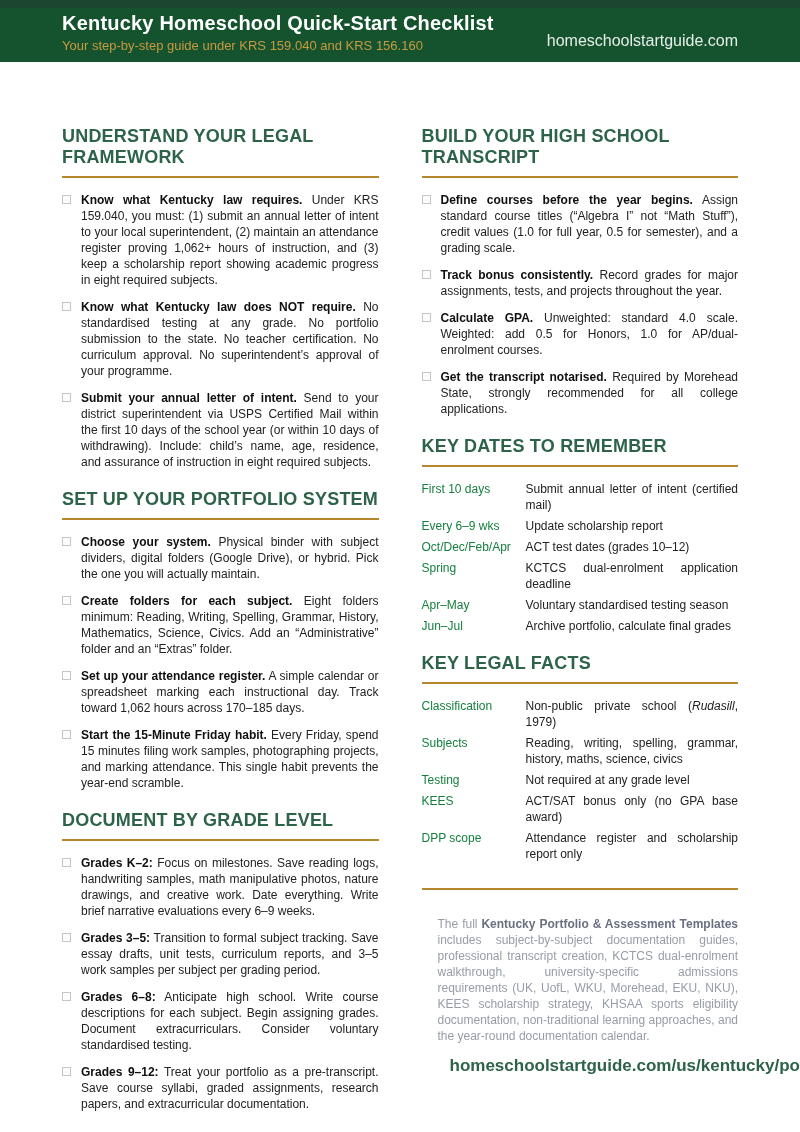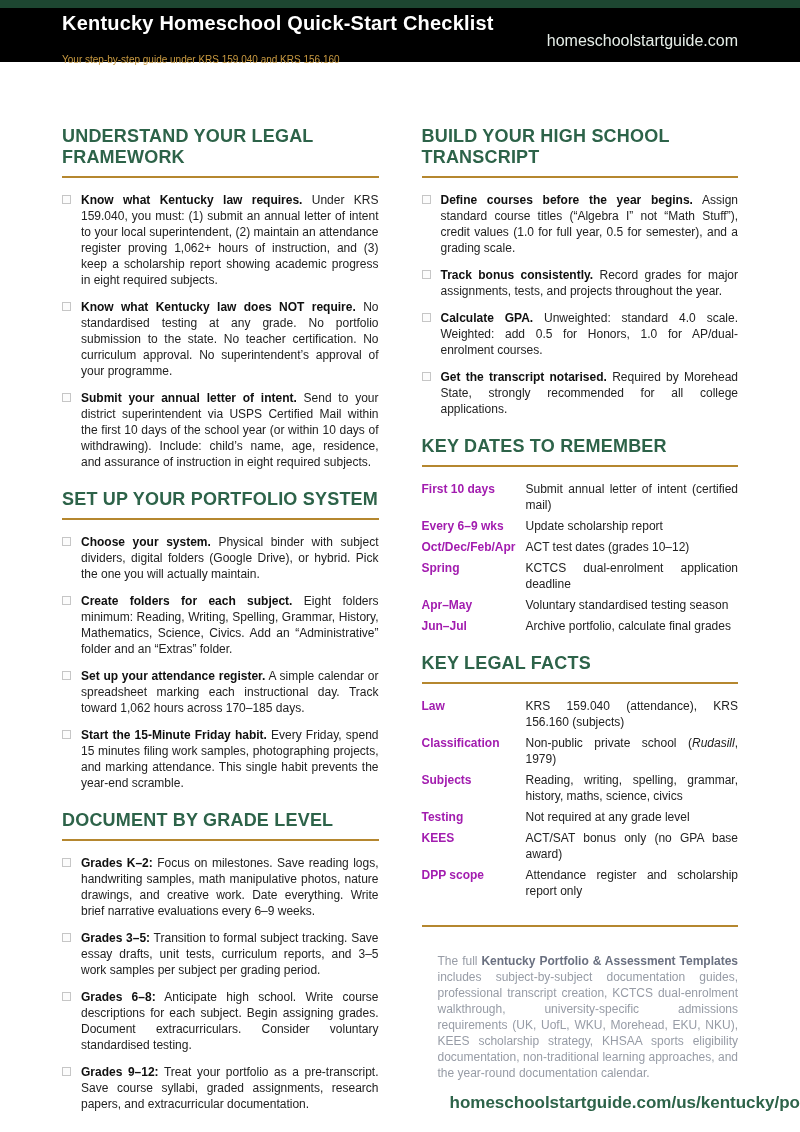--- a/index.html
+++ b/index.html
@@ -4,39 +4,39 @@
 <style>
   * { box-sizing: border-box; }
   html, body { margin: 0; padding: 0; }
   body {
     width: 800px; height: 1132px; overflow: hidden;
     background: #ffffff;
     font-family: "Liberation Sans", sans-serif;
     display: flex; flex-direction: column;
   }
   
-  .hdr { background: #000000; height: 62px; position: relative; flex-shrink: 0; }
+  .hdr { background: #14532d; height: 62px; position: relative; flex-shrink: 0; }
   .hdr-strip { height: 8px; background: #1d4631; }
   .hdr-inner { padding: 4px 62px 0 62px; }
   .hdr-title { margin: 0; color: #ffffff; font-size: 20px; font-weight: bold; letter-spacing: .2px; }
-  .hdr-sub { margin-top: 19px; color: #c99a41; font-size: 10px; }
+  .hdr-sub { margin-top: 3px; color: #c99a41; font-size: 13px; }
   .hdr-site { position: absolute; right: 62px; bottom: 12px; color: #e6eee8; font-size: 16px; }
   
   .content { flex: 1; display: flex; gap: 43px; padding: 64px 62px 0 62px; }
   .col { flex: 1; min-width: 0; }
   .sec { margin-bottom: 19px; }
   .sec-h { margin: 0; font-size: 18px; font-weight: bold; color: #2d6349; letter-spacing: .2px; }
   .rule { height: 2px; background: #b5872f; margin: 8px 0 14px 0; border: 0; }
   .item { display: flex; margin-bottom: 11px; }
   .cb { width: 9px; height: 9px; border: 1px solid #c6c6c6; background: #fcfcfc; margin: 3px 10px 0 0; flex-shrink: 0; }
   .item p { margin: 0; flex: 1; font-size: 12px; line-height: 16px; color: #222222; text-align: justify; }
   .item b { color: #0f0f0f; }
   
   .trow { display: flex; margin-bottom: 5px; font-size: 12px; line-height: 16px; }
-  .tlabel { width: 104px; flex-shrink: 0; padding-right: 8px; font-weight: bold; color: #a21caf; }
+  .tlabel { width: 104px; flex-shrink: 0; padding-right: 8px; font-weight: normal; color: #15803d; }
   .tval { flex: 1; text-align: justify; color: #222222; }
   
   .promo-rule { margin: 26px 0 0 0; }
   .promo { margin: 26px 0 0 16px; font-size: 12px; line-height: 16px; color: #979ca6; text-align: justify; }
   .promo b { color: #6a7080; }
   .promo-link { display: block; margin-top: 12px; font-size: 17px; font-weight: bold; color: #2d6349; text-decoration: none; padding-left: 28px; }
 </style>
 </head>
 <body>
 
@@ -172,24 +172,20 @@
       <div class="trow">
         <div class="tlabel">Jun–Jul</div>
         <div class="tval">Archive portfolio, calculate final grades</div>
       </div>
     </section>
 
     <section class="sec">
       <h2 class="sec-h">KEY LEGAL FACTS</h2>
       <div class="rule"></div>
       <div class="trow">
-        <div class="tlabel">Law</div>
-        <div class="tval">KRS 159.040 (attendance), KRS 156.160 (subjects)</div>
-      </div>
-      <div class="trow">
         <div class="tlabel">Classification</div>
         <div class="tval"><span>Non-public private school (</span><i>Rudasill</i><span>, 1979)</span></div>
       </div>
       <div class="trow">
         <div class="tlabel">Subjects</div>
         <div class="tval">Reading, writing, spelling, grammar, history, maths, science, civics</div>
       </div>
       <div class="trow">
         <div class="tlabel">Testing</div>
         <div class="tval">Not required at any grade level</div>

